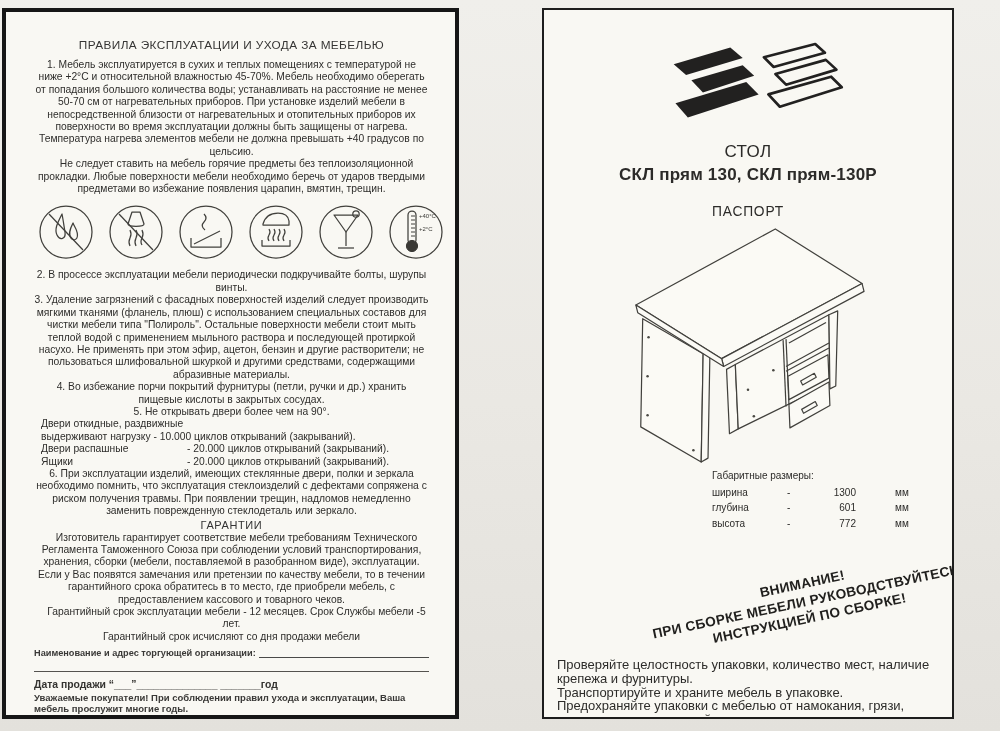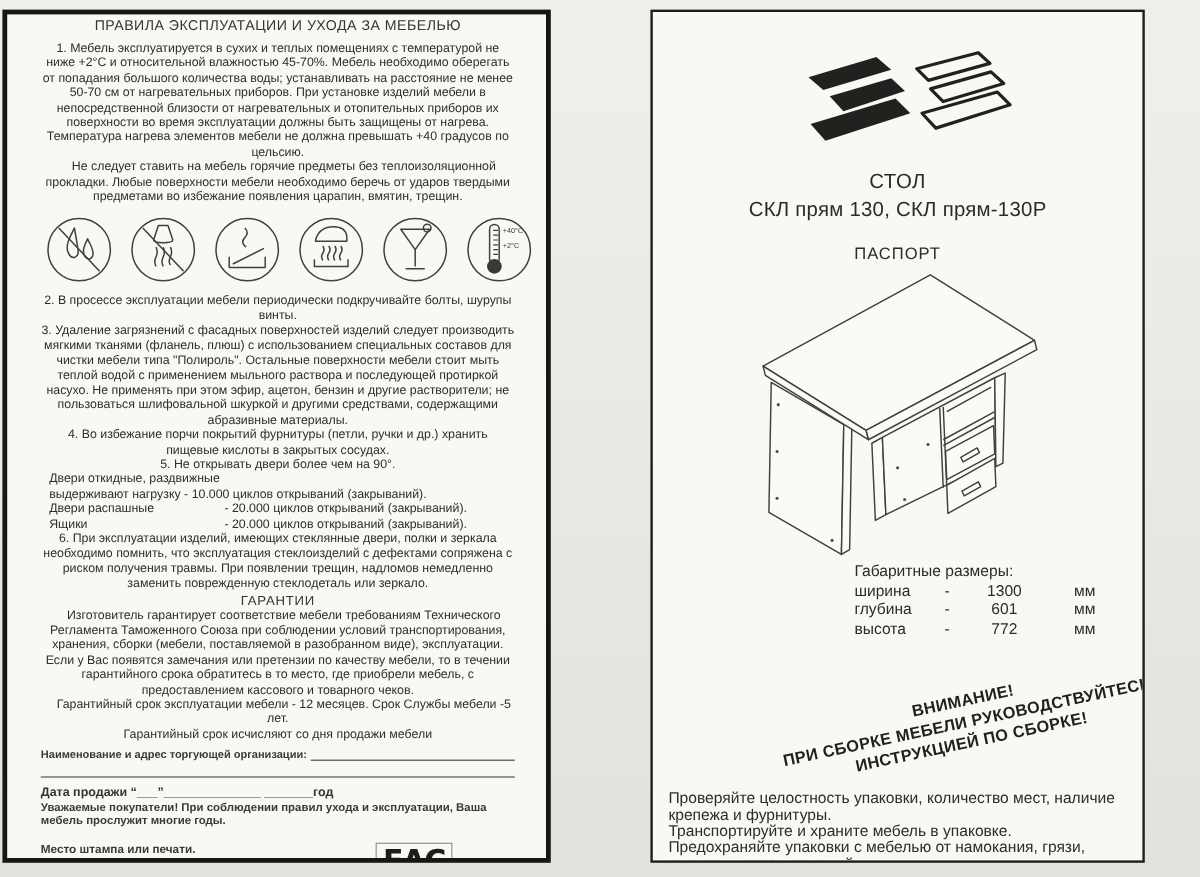--- a/index.html
+++ b/index.html
@@ -2,21 +2,21 @@
 <html><head>
 <meta charset="utf-8">
 <style>
   html,body{margin:0;padding:0;}
   body{
     width:1000px;height:731px;position:relative;overflow:hidden;
     background:linear-gradient(180deg,#f0efeb 0%,#eae8e3 55%,#e3e1dc 100%);
     font-family:"Liberation Sans",sans-serif;color:#2e2d2b;
   }
   .page{position:absolute;box-sizing:border-box;background:#f9f8f3;overflow:hidden;}
-  .page-left{left:2px;top:8px;width:457px;height:711px;border:4px solid #161616;padding:0 26px 4px 28px;}
+  .page-left{left:2px;top:8px;width:457px;height:711px;border:4px solid #161616;padding:24px 26px 4px 28px;}
   .page-right{left:542px;top:8px;width:412px;height:711px;border:2px solid #1d1d1d;}
 
   
   .rules-title{text-align:center;font-size:11.8px;letter-spacing:.4px;color:#363534;margin:2px 0 7px;}
   .para{font-size:10.3px;line-height:12.4px;margin:0;text-align:center;}
   .para.ind{text-indent:10px;}
   .icon-row{display:flex;gap:8px;margin:6px 0 6px 1px;}
   .picto{width:62px;height:62px;flex:0 0 auto;}
   .cycles{margin-left:7px;}
   .cyc-row{display:flex;font-size:10.3px;line-height:12.4px;}
@@ -30,27 +30,27 @@
   .stamp-row{display:flex;align-items:flex-start;margin-top:13px;}
   .stamp-label{font-weight:bold;font-size:9.8px;color:#3a3937;}
   .eac-wrap{margin-left:auto;margin-right:52px;text-align:center;}
   .eac-box{display:inline-block;border:1px solid #9a968f;padding:0 5px;
     font-family:"DejaVu Sans",sans-serif;font-weight:bold;font-size:25px;line-height:28px;
     letter-spacing:-1px;color:#1d1d1c;transform:scaleY(1.05);}
 
   
   .brand-logo{display:block;margin:26px auto 0;}
   .product-title{text-align:center;font-size:17px;letter-spacing:.4px;color:#2c2b29;margin-top:14px;}
-  .product-models{text-align:center;font-size:17px;letter-spacing:.2px;color:#2c2b29;margin-top:3px;}
+  .product-models{text-align:center;font-size:17px;letter-spacing:.2px;color:#2c2b29;margin-top:3px;font-weight:bold;}
   .passport-title{text-align:center;font-size:13.8px;letter-spacing:.8px;color:#2c2b29;margin-top:19px;}
   .desk-svg{display:block;margin:3px auto 0;}
-  .dims{margin:0 0 0 168px;font-size:13px;line-height:15.5px;color:#2c2b29;}
+  .dims{margin:0 0 0 168px;font-size:10px;line-height:15.5px;color:#2c2b29;}
   .dims-title{margin-bottom:1px;}
   .dim-row{display:grid;grid-template-columns:60px 16px 38px 30px;gap:15px;}
-  .dim-row .val{text-align:center;}
+  .dim-row .val{text-align:right;}
   .dim-row .unit{padding-left:24px;}
   .warning-stamp{position:absolute;left:94px;top:565px;width:336px;text-align:center;
     transform:rotate(-12deg);font-weight:bold;color:#21201e;}
   .warning-stamp div{font-size:13.6px;letter-spacing:.3px;line-height:17.5px;white-space:nowrap;}
   .packaging{position:absolute;left:13px;top:648px;right:6px;font-size:13px;line-height:13.8px;color:#2d2c2a;}
 
   svg .ln{stroke:#41403c;stroke-width:1.25;fill:none;stroke-linejoin:round;}
   svg .face{stroke:#41403c;stroke-width:1.25;fill:#fbfaf5;stroke-linejoin:round;}
 </style>
 </head>

